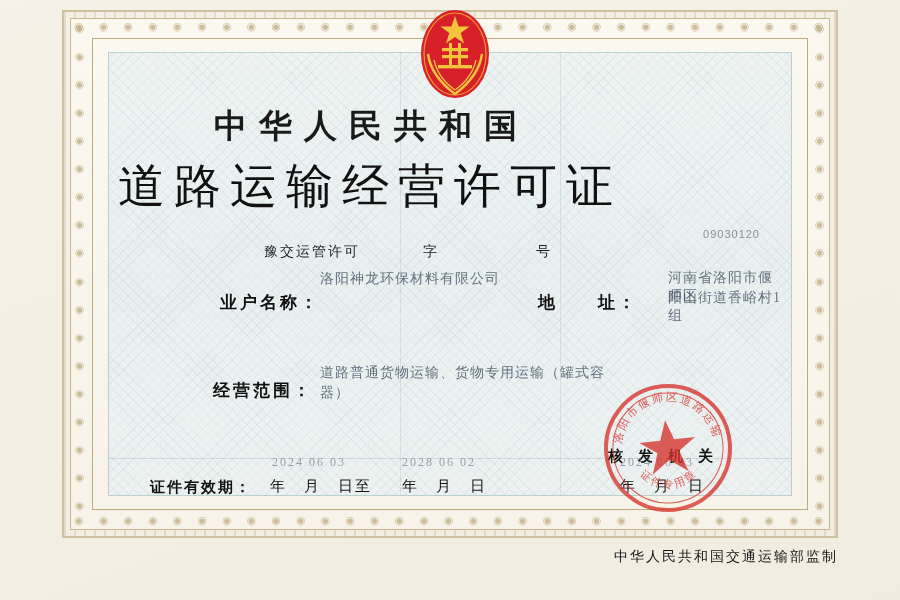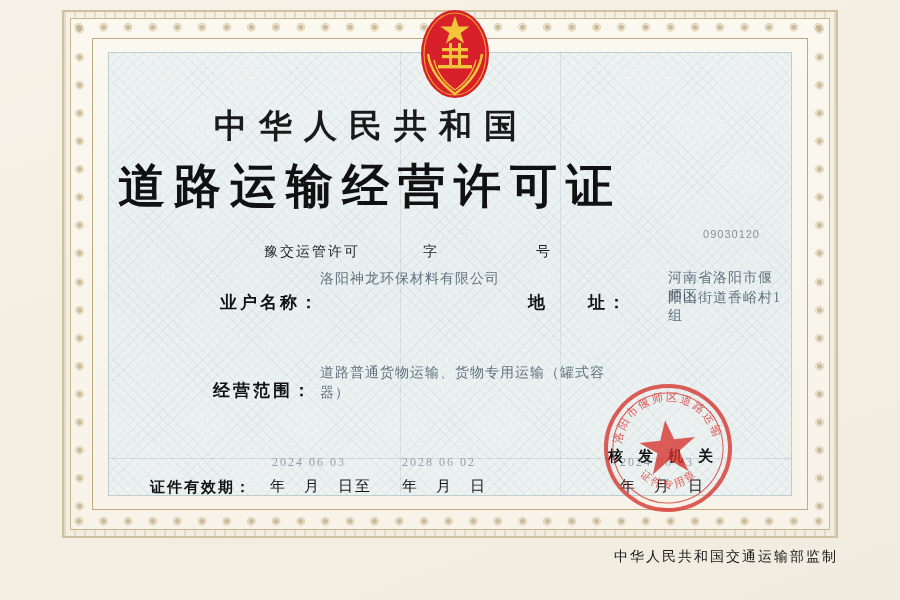--- a/index.html
+++ b/index.html
@@ -106,21 +106,21 @@
   .title-main {
     font-family: "Liberation Serif", serif;
     font-weight: bold;
     font-size: 33px;
     letter-spacing: 12px;
     color: #1a1a1a;
     text-indent: 12px;
   }
   .title-sub {
     font-family: "Liberation Serif", serif;
-    font-weight: bold;
+    font-weight: normal;
     font-size: 47px;
     letter-spacing: 9px;
     color: #111111;
     margin-top: 6px;
     text-indent: 9px;
   }
   .serial-top {
     position: absolute;
     right: 140px;
     top: 228px;
@@ -161,21 +161,21 @@
   }
   .label {
     position: absolute;
     font-size: 17px;
     font-weight: bold;
     color: #121212;
     letter-spacing: 3px;
     font-family: Liberation Mono, monospace;
   }
   .label-name { left: 100px; top: 26px; }
-  .label-addr { left: 408px; top: 26px; }
+  .label-addr { left: 418px; top: 26px; }
   .label-scope { left: 93px; top: 70px; text-align: center; }
   .label-issuer { left: 488px; top: 182px; font-size: 15px; letter-spacing: 3px; }
   .label-valid { left: 30px; top: 213px; font-size: 15px; letter-spacing: 2px; }
 
   .filled {
     position: absolute;
     color: #2d3f52;
     font-family: "Liberation Serif", serif;
     font-size: 14px;
     letter-spacing: 1px;

